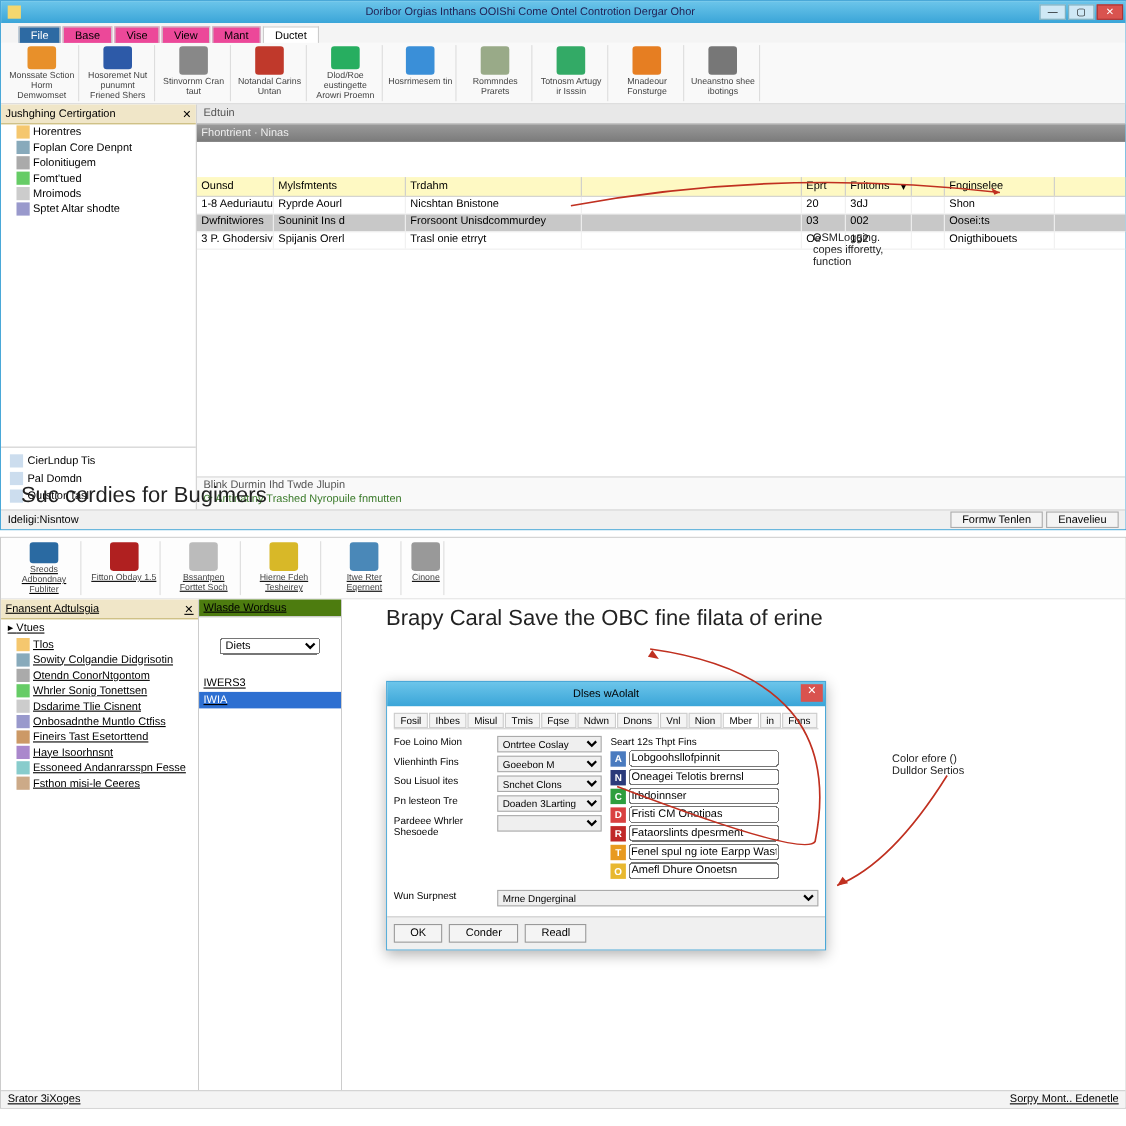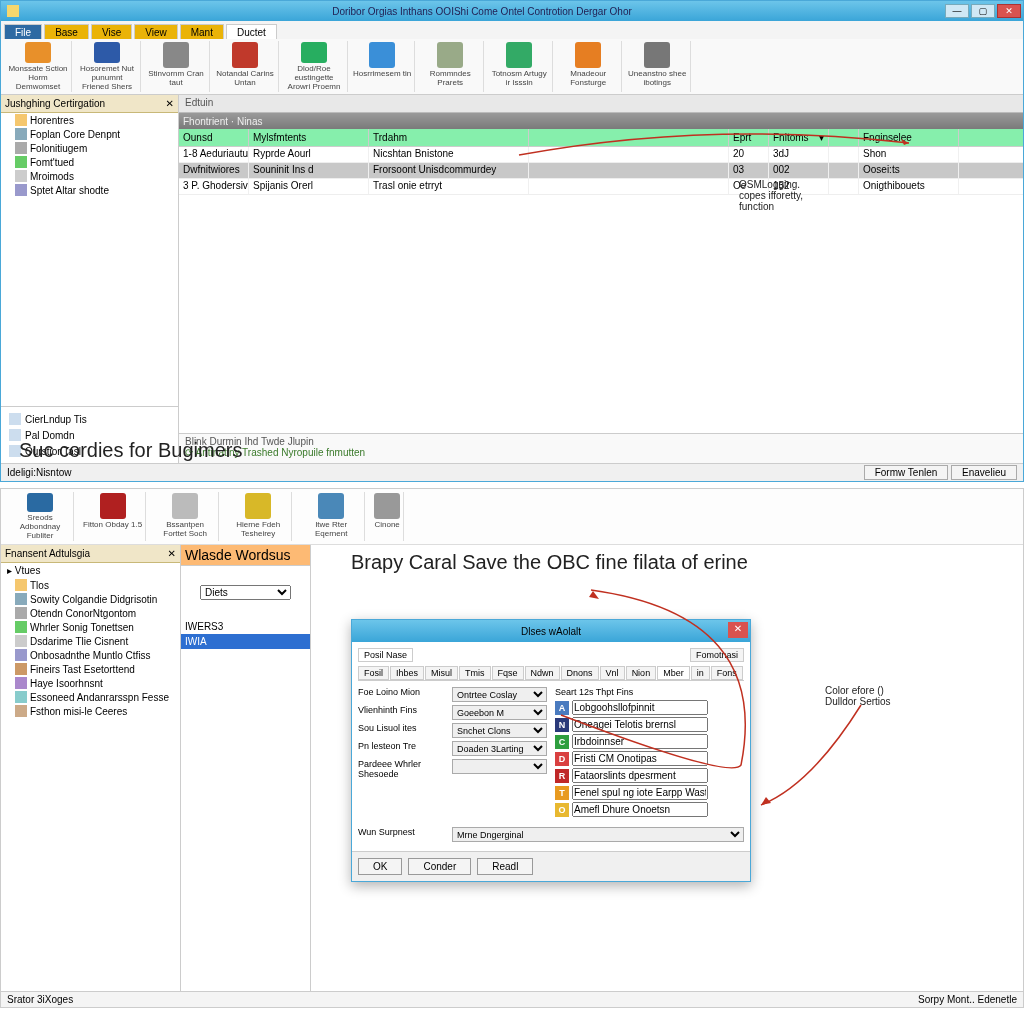--- a/index.html
+++ b/index.html
@@ -5,62 +5,62 @@
 * { margin:0; padding:0; box-sizing:border-box; font-family:"Segoe UI",Tahoma,sans-serif; font-size:10px; }
 body { width:1024px; height:1024px; background:#fff; overflow:hidden; }
 
 
 .win { border:1px solid #4aa8d8; background:#fff; position:relative; }
 .titlebar { height:20px; background:linear-gradient(#6cc5ea,#3aa5d8); display:flex; align-items:center; justify-content:space-between; padding:0 2px; }
 .titlebar .t { flex:1; text-align:center; color:#225; font-size:10px; }
 .tbtns { display:flex; gap:2px; }
 .tbtn { width:24px; height:14px; background:#cfe8f5; border:1px solid #7ab; font-size:9px; text-align:center; line-height:12px; }
 .tbtn.cls { background:#d9534f; color:#fff; border-color:#a33; }
-.tabstrip { height:18px; background:#f4f4f4; display:flex; align-items:flex-end; padding-left:3px; gap:2px; }
-.mtab { padding:2px 10px 1px; background:#eab308; border:1px solid #ccc; border-bottom:none; font-size:10px; }
+.tabstrip { height:18px; background:#f4f4f4; display:flex; align-items:flex-end; padding-left:16px; gap:2px; }
+.mtab { padding:2px 10px 1px; background:#ec4899; border:1px solid #ccc; border-bottom:none; font-size:10px; }
 .mtab.active { background:#fff; }
 .mtab.first { background:#2d6aa3; color:#fff; }
 
 .ribbon { height:56px; background:#f9f9f9; border-bottom:1px solid #ccc; display:flex; padding:2px 4px; gap:2px; }
 .rgrp { display:flex; flex-direction:column; align-items:center; justify-content:flex-start; padding:1px 3px; border-right:1px solid #ddd; }
 .rgrp .ico { width:26px; height:26px; margin-bottom:1px; }
 .rgrp .lbl { font-size:8px; text-align:center; line-height:9px; color:#444; max-width:60px; }
 
 .body { display:flex; height:calc(100% - 20px - 18px - 56px - 18px); }
 .tree { width:178px; border-right:1px solid #ccc; background:#fff; display:flex; flex-direction:column; }
 .tree .hdr { height:18px; background:#f0e6c8; border-bottom:1px solid #c8b878; display:flex; align-items:center; justify-content:space-between; padding:0 4px; font-size:10px; }
 .tree .hdr .x { cursor:pointer; }
 .tree ul { list-style:none; padding-left:14px; flex:1; overflow:auto; }
 .tree li { padding:1px 0; font-size:10px; display:flex; align-items:center; gap:3px; }
 .tree .foot { border-top:1px solid #ccc; padding:4px; }
 .tree .foot div { padding:2px 4px; font-size:10px; display:flex; align-items:center; gap:4px; }
 
 .main { flex:1; display:flex; flex-direction:column; }
 .main .mhdr { height:18px; background:#e8e8e8; border-bottom:1px solid #bbb; padding:2px 6px; font-size:10px; color:#555; }
 .gridhdr { height:16px; background:linear-gradient(#9a9a9a,#7a7a7a); color:#eee; display:flex; align-items:center; padding:0 4px; font-size:10px; }
-.cols { height:18px; background:#86efac; border-bottom:1px solid #ccc; display:flex; }
+.cols { height:18px; background:#fef9c3; border-bottom:1px solid #ccc; display:flex;margin-top:32px; }
 .col { border-right:1px solid #ccc; padding:2px 4px; font-size:10px; overflow:hidden; white-space:nowrap; display:flex; align-items:center; }
 .rows { flex:1; background:#fff; position:relative; }
 .row { height:16px; display:flex; border-bottom:1px solid #eee; }
 .row.sel { background:#c8c8c8; }
 .cell { border-right:1px solid #f0f0f0; padding:1px 4px; font-size:10px; overflow:hidden; white-space:nowrap; }
 .btm { height:30px; border-top:1px solid #ccc; background:#f9f9f9; padding:2px 6px; font-size:10px; color:#555; }
 .status { height:18px; background:#f0f0f0; border-top:1px solid #ccc; display:flex; align-items:center; justify-content:space-between; padding:0 6px; font-size:10px; }
 .sbtn { padding:1px 10px; background:#f4f4f4; border:1px solid #aaa; font-size:10px; }
 
 .annot { position:absolute; font-size:20px; color:#222; pointer-events:none; }
 .arrow { position:absolute; pointer-events:none; }
 
 
-.panel2 { border:1px solid #ccc; margin-top:6px; position:relative; height:520px; }
+.panel2 { border:1px solid #ccc; margin-top:6px; position:relative; height:520px;text-decoration:underline; }
 .ribbon2 { height:56px; background:#fdfdfd; border-bottom:1px solid #ddd; display:flex; padding:3px 6px; gap:6px; }
 .body2 { display:flex; height:calc(100% - 56px - 16px); }
 .tree2 { width:180px; border-right:1px solid #ccc; }
 .mid2 { width:130px; border-right:1px solid #ccc; background:#fff; }
-.mid2 .mh { background:#fdba74; padding:2px 4px; font-size:14px; border-bottom:1px solid #ccc; }
+.mid2 .mh { background:#4d7c0f; padding:2px 4px; font-size:10px; border-bottom:1px solid #ccc; }
 .mid2 .dd { margin:19px; }
 .mid2 .dd select { width:100%; font-size:10px; }
 .mid2 .item { padding:2px 4px; font-size:10px; }
 .mid2 .item.sel { background:#2d6fd1; color:#fff; }
 .stage { flex:1; background:#fff; position:relative; }
 
 .dlg { position:absolute; width:400px; border:1px solid #4aa8d8; background:#f0f0f0; box-shadow:0 4px 12px rgba(0,0,0,.3); }
 .dlg .dtitle { height:22px; background:linear-gradient(#6cc5ea,#3aa5d8); display:flex; align-items:center; justify-content:center; position:relative; }
 .dlg .dtitle .dx { position:absolute; right:2px; top:2px; width:20px; height:16px; background:#d9534f; color:#fff; text-align:center; line-height:14px; }
 .dlg .dbody { background:#fff; padding:6px; }
@@ -345,25 +345,20 @@
     </div>
     <div class="stage">
       <div class="annot" style="left:40px;top:6px;font-size:20px;">Brapy Caral Save the OBC fine filata of erine</div>
 
       <div class="dlg" style="left:40px;top:74px;">
         <div class="dtitle">
           <span>Dlses wAolalt</span>
           <div class="dx">✕</div>
         </div>
         <div class="dbody">
-          <div class="tabs">
-            <span class="dt2" style="background:#fff;">Posil  Nase</span>
-            <span style="flex:1"></span>
-            <span class="dt2">Fomotnasi</span>
-          </div>
           <div class="dtabs2" id="dsubtabs">
               <span class="dt2">Fosil</span>
               <span class="dt2">Ihbes</span>
               <span class="dt2">Misul</span>
               <span class="dt2">Tmis</span>
               <span class="dt2">Fqse</span>
               <span class="dt2">Ndwn</span>
               <span class="dt2">Dnons</span>
               <span class="dt2">Vnl</span>
               <span class="dt2">Nion</span>
@@ -441,21 +436,21 @@
       </div>
 
       <svg class="arrow" style="left:220px;top:40px;width:260px;height:200px;">
         <path d="M60 5 Q 240 30 210 180 Q 200 195 30 130" stroke="#c03020" stroke-width="1.5" fill="none"></path>
         <path d="M62 6 l6 8 l-10 -2 z" fill="#c03020"></path>
       </svg>
       <svg class="arrow" style="left:440px;top:150px;width:120px;height:120px;">
         <path d="M110 10 Q 60 90 10 110" stroke="#c03020" stroke-width="1.5" fill="none"></path>
         <path d="M10 110 l10 -2 l-5 -6 z" fill="#c03020"></path>
       </svg>
-      <div class="annot" style="left:514px;top:140px;font-size:19px;">
+      <div class="annot" style="left:500px;top:140px;font-size:19px;">
         <div>Color efore ()</div>
         <div>Dulldor Sertios</div>
       </div>
     </div>
   </div>
   <div class="status2">
     <span>Srator 3iXoges</span>
     <span>Sorpy Mont.. Edenetle</span>
   </div>
 </div>

